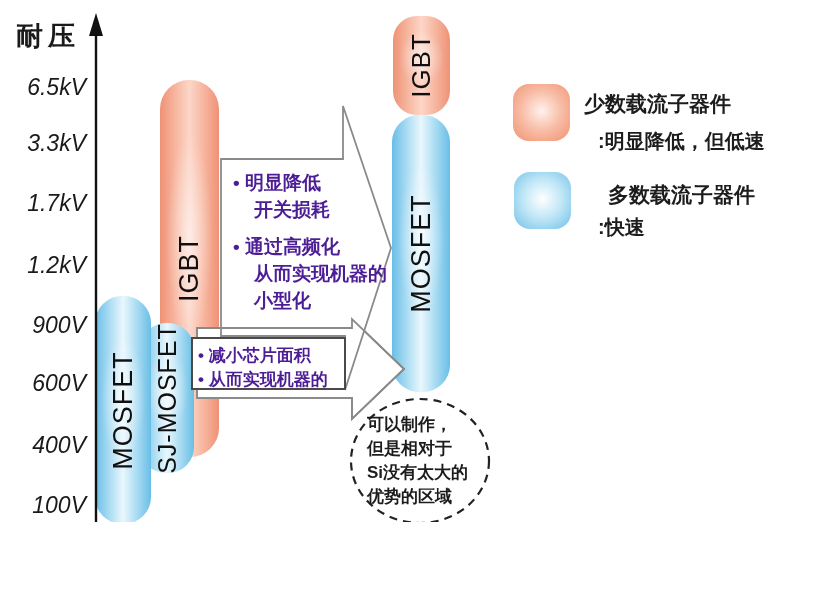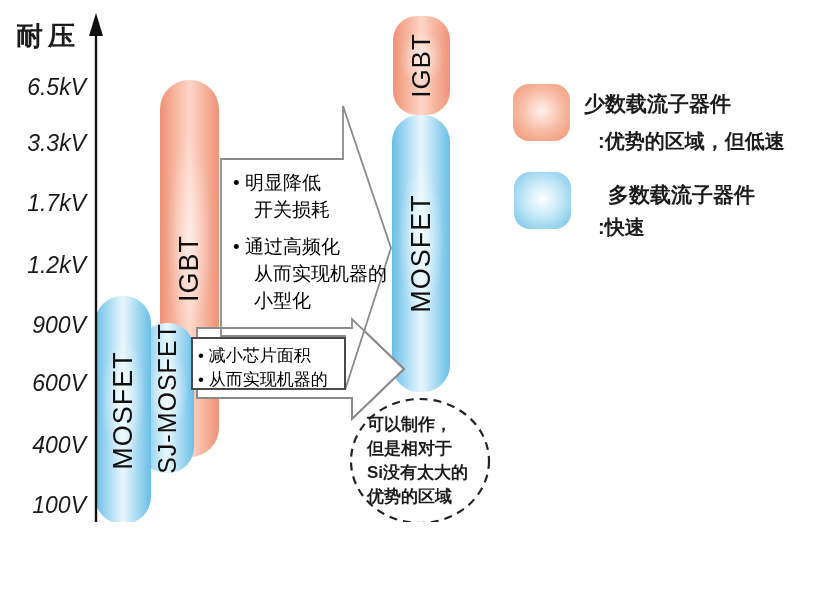--- a/index.html
+++ b/index.html
@@ -28,21 +28,21 @@
   #bar-si-igbt   {left:160px;top:80px; width:59px;height:377px;border-radius:29px;z-index:1;}
   #bar-si-sj     {left:140px;top:323px;width:54px;height:150px;border-radius:26px;z-index:2;}
   #bar-si-sj span{font-size:25px;}
   #bar-si-mosfet {left:95px; top:296px;width:56px;height:228px;border-radius:27px;z-index:3;}
   #bar-sic-igbt  {left:393px;top:16px; width:57px;height:99px; border-radius:24px;}
   #bar-sic-igbt span{font-size:26px;}
   #bar-sic-mosfet{left:392px;top:115px;width:58px;height:277px;border-radius:27px;}
   
   #overlay{position:absolute;left:0;top:0;z-index:4;pointer-events:none;}
   
-  .arrow-text{z-index:5;font-weight:normal;color:#000000;}
+  .arrow-text{z-index:5;font-weight:bold;color:#4c1d95;}
   #arrow-top-text{left:233px;top:169px;font-size:19px;line-height:27px;white-space:nowrap;}
   #arrow-top-text .cont{padding-left:21px;}
   #arrow-top-text .gap{margin-top:10px;}
   #arrow-bottom-box{left:191px;top:337px;width:155px;height:53px;background:#fff;border:2px solid #4a4a4a;z-index:5;box-sizing:border-box;}
   #arrow-bottom-text{left:198px;top:344px;font-size:17px;line-height:24px;white-space:nowrap;z-index:6;}
   
   #callout-text{left:367px;top:413px;font-size:17px;line-height:24px;font-weight:bold;color:#1c1c1c;z-index:6;white-space:nowrap;}
   
   .swatch{position:absolute;width:57px;height:57px;border-radius:16px;z-index:2;}
   #swatch-minority{left:513px;top:84px;
@@ -126,21 +126,21 @@
 
   <div class="abs" id="callout-text">
     <div>可以制作，</div>
     <div>但是相对于</div>
     <div>Si没有太大的</div>
     <div>优势的区域</div>
   </div>
 
   <div class="swatch" id="swatch-minority"></div>
   <div class="abs legend-title" id="legend-title-minority">少数载流子器件</div>
-  <div class="abs legend-desc" id="legend-desc-minority">:优势的区域，但低速</div>
+  <div class="abs legend-desc" id="legend-desc-minority">:明显降低，但低速</div>
 
   <div class="swatch" id="swatch-majority"></div>
   <div class="abs legend-title" id="legend-title-majority">多数载流子器件</div>
   <div class="abs legend-desc" id="legend-desc-majority">:快速</div>
 
   <div class="abs cat-label" style="left:196px">Si</div>
 
   <div class="abs" id="watermark">
     <svg width="42" height="42" viewBox="0 0 42 42">
       <circle cx="21" cy="21" r="16.5" fill="none" stroke="#8192c4" stroke-width="3.6"></circle>

